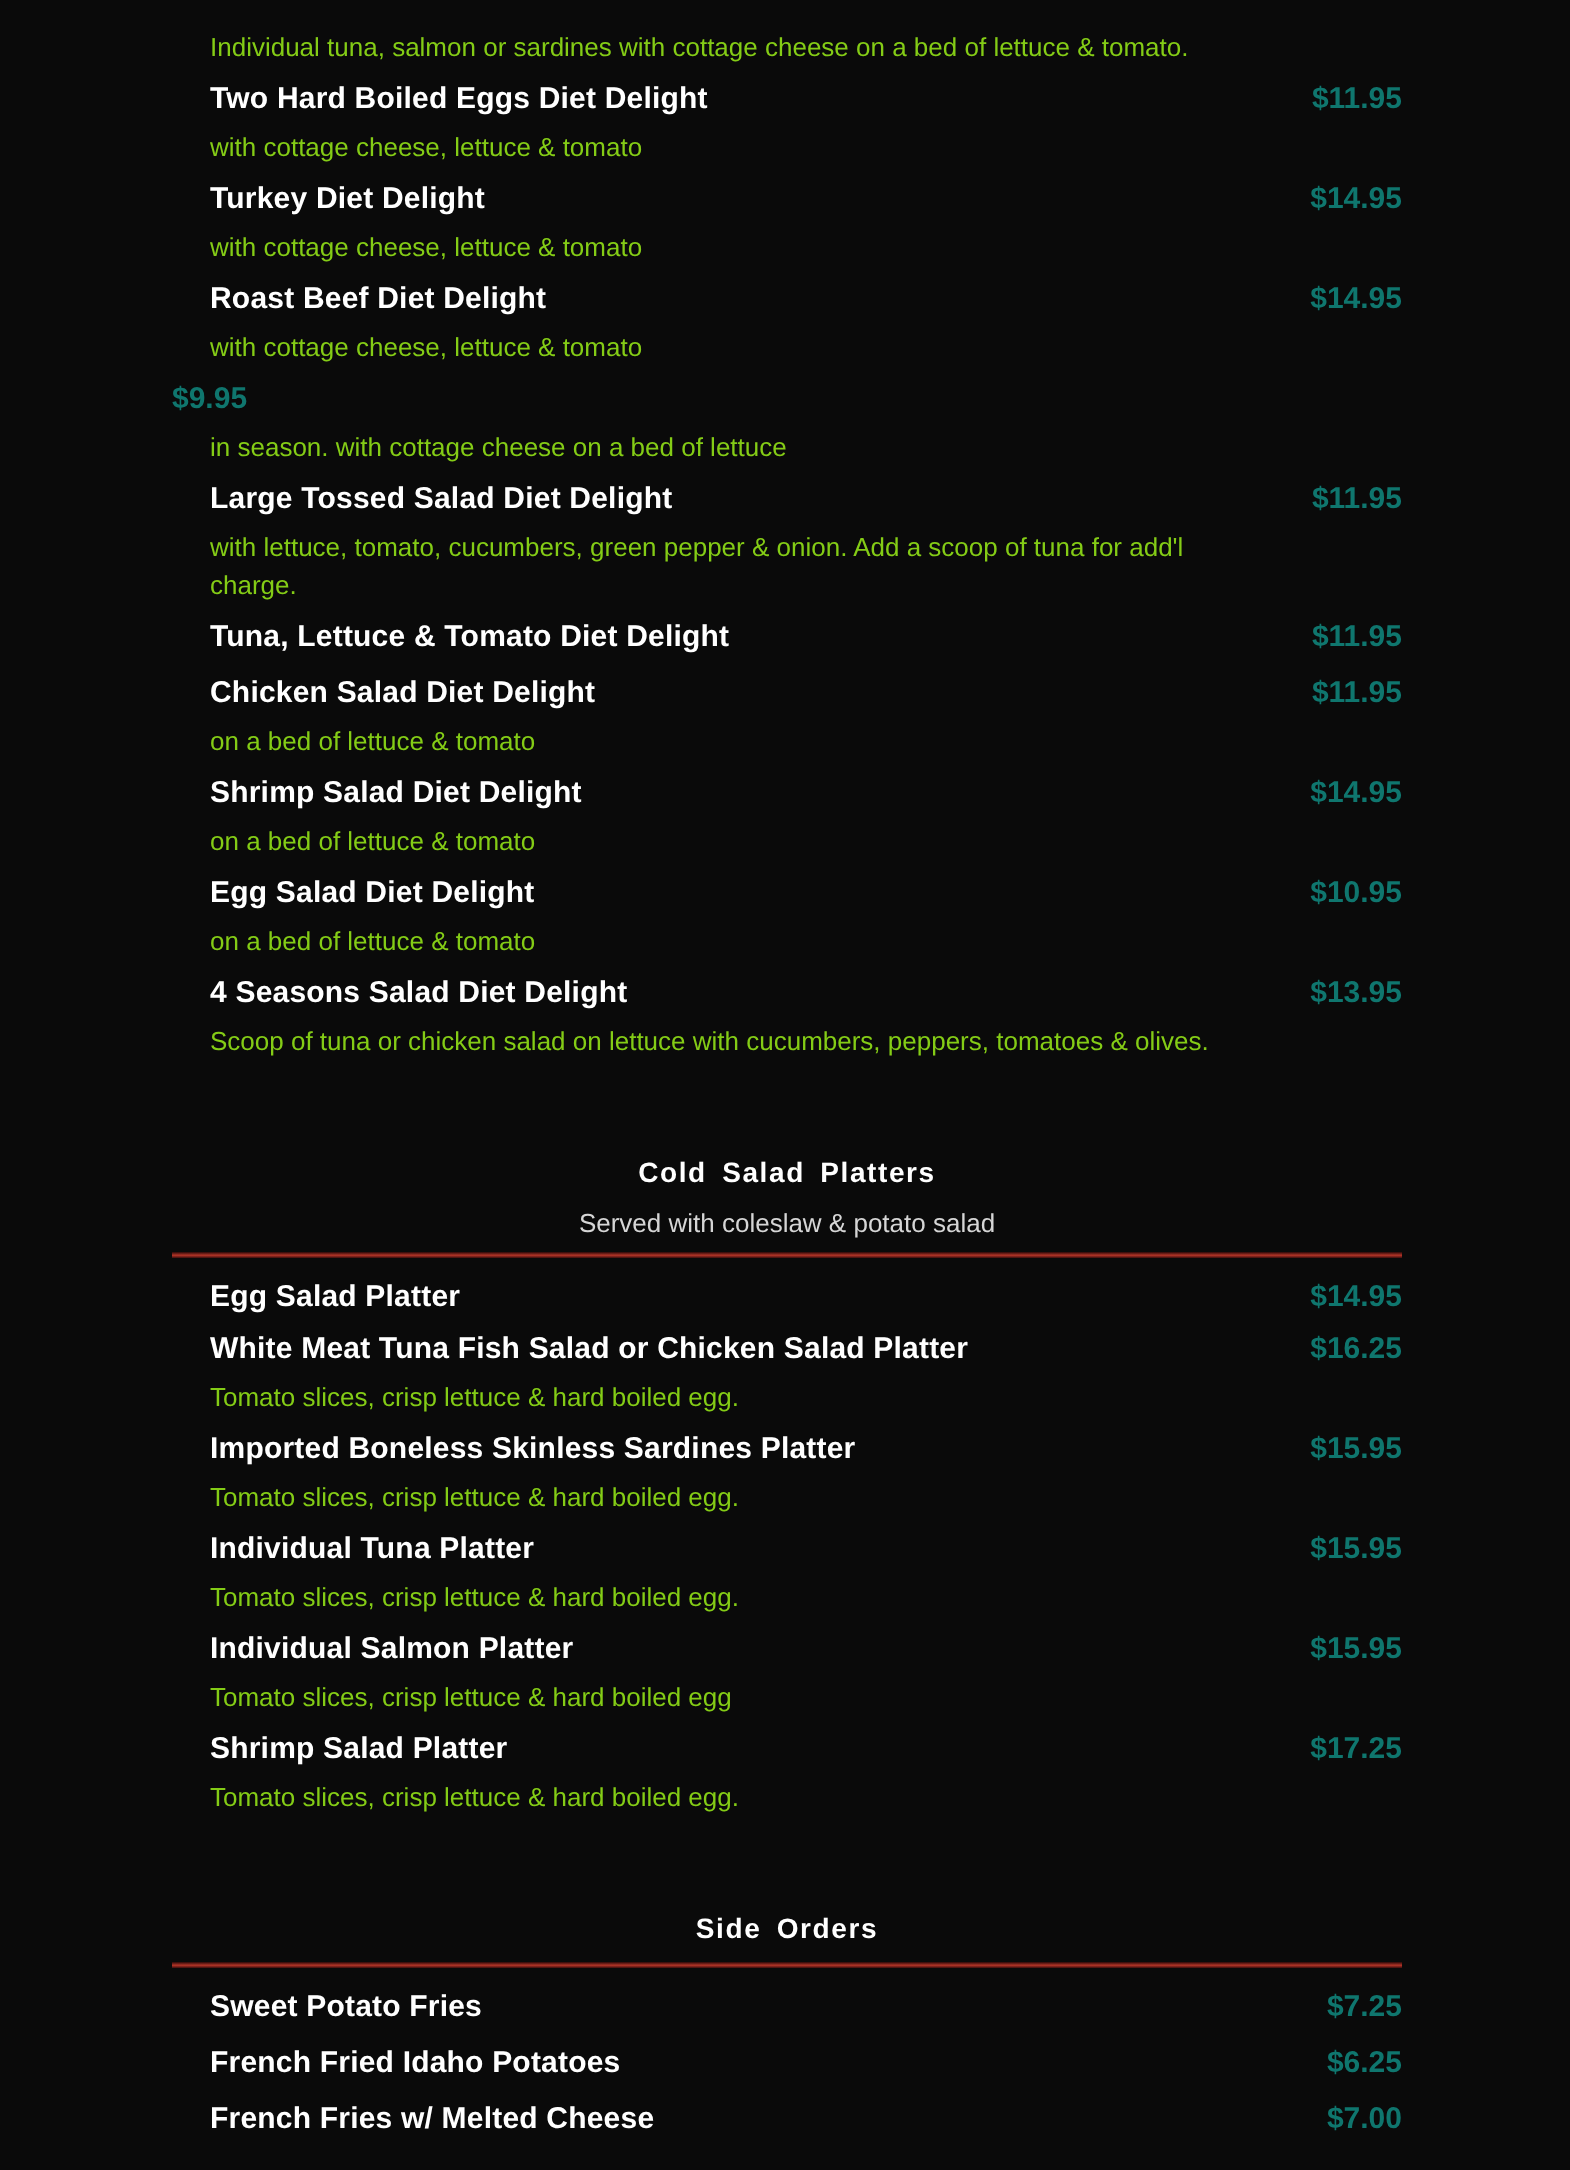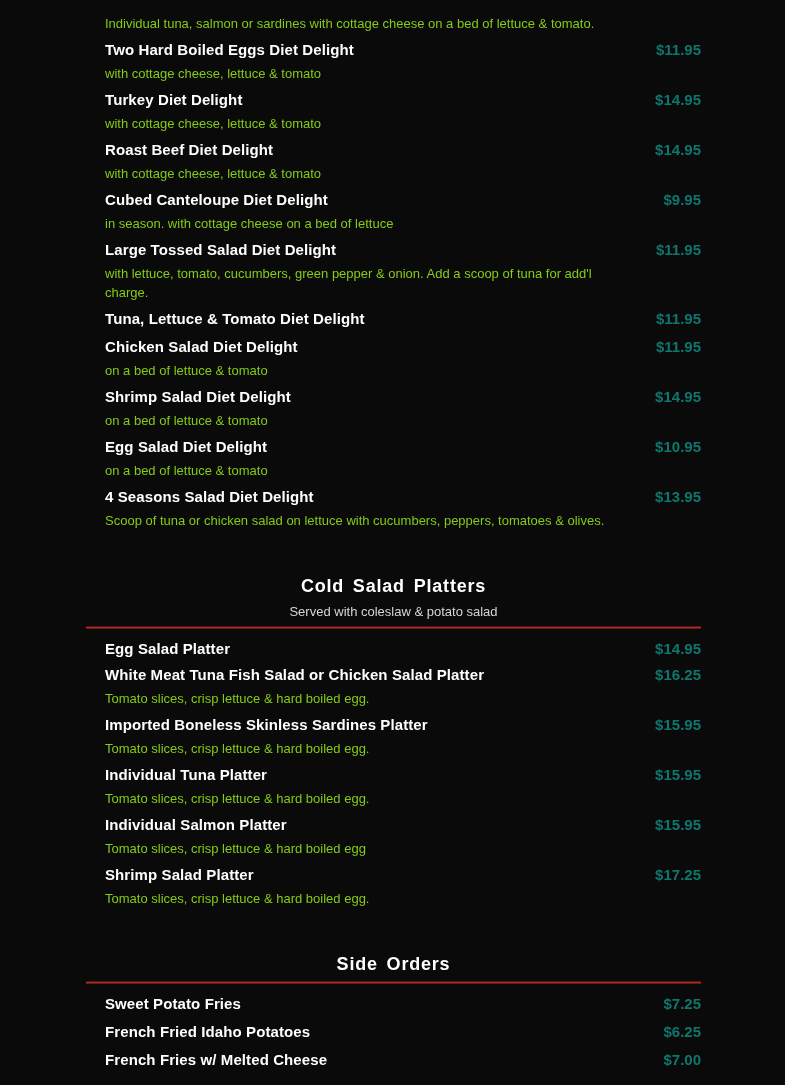--- a/index.html
+++ b/index.html
@@ -18,21 +18,21 @@
     width: 615px;
     padding-top: 3px;
     color: #ffffff;
   }
   .menu-section { display: block; }
   .section-header {
     margin-top: 45px;
     text-align: center;
   }
   .section-title {
-    font-size: 18px;
+    font-size: 14px;
     font-weight: bold;
     line-height: 22px;
     letter-spacing: 0.8px;
     word-spacing: 3px;
     color: #ffffff;
   }
   .section-subtitle {
     font-size: 13px;
     line-height: 16px;
     margin-top: 7px;
@@ -101,21 +101,20 @@
         </div>
         <div class="menu-item">
           <div class="item-row">
             <div class="item-name">Roast Beef Diet Delight</div>
             <div class="item-price">$14.95</div>
           </div>
           <div class="item-desc">with cottage cheese, lettuce &amp; tomato</div>
         </div>
         <div class="menu-item">
           <div class="item-row">
-            <div class="item-name">Cubed Canteloupe Diet Delight</div>
             <div class="item-price">$9.95</div>
           </div>
           <div class="item-desc">in season. with cottage cheese on a bed of lettuce</div>
         </div>
         <div class="menu-item">
           <div class="item-row">
             <div class="item-name">Large Tossed Salad Diet Delight</div>
             <div class="item-price">$11.95</div>
           </div>
           <div class="item-desc">with lettuce, tomato, cucumbers, green pepper &amp; onion. Add a scoop of tuna for add'l charge.</div>

